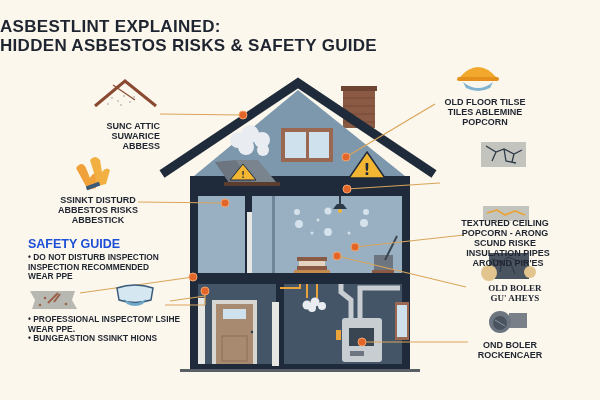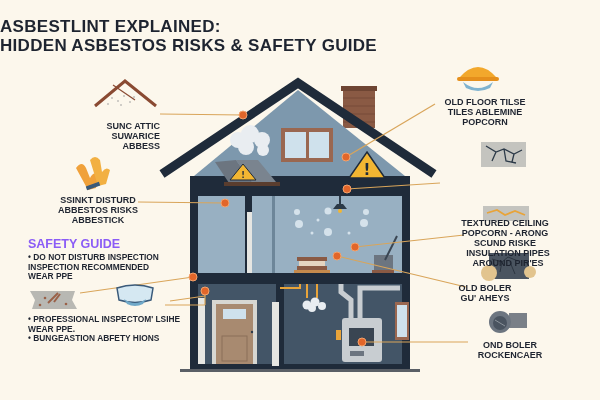--- a/index.html
+++ b/index.html
@@ -1,21 +1,21 @@
 <!DOCTYPE html>
 <html><head>
 <meta charset="utf-8">
 <style>
   html,body{margin:0;padding:0;}
   body{width:600px;height:400px;background:#fcf7ec;position:relative;overflow:hidden;font-family:"Liberation Sans",sans-serif;}
   .title{position:absolute;left:0;width:600px;text-align:left;font-weight:bold;color:#1e2430;letter-spacing:0.3px;}
   .t1{top:17px;font-size:17px;}
   .t2{top:36px;font-size:17px;}
   .lbl{position:absolute;font-weight:bold;font-size:9px;line-height:10px;color:#1e2430;text-align:center;white-space:pre-line;font-family:"Liberation Sans",sans-serif;}
-  .guide-h{position:absolute;left:28px;top:237px;font-weight:bold;font-size:12.5px;color:#8b5cf6;}
+  .guide-h{position:absolute;left:28px;top:237px;font-weight:bold;font-size:12.5px;color:#1d4ed8;}
   .bullet{position:absolute;font-weight:bold;font-size:8.4px;line-height:9.5px;color:#1e2430;white-space:pre-line;}
   svg{position:absolute;left:0;top:0;}
 </style>
 </head>
 <body>
 
 <div class="title t1">ASBESTLINT EXPLAINED:</div>
 <div class="title t2">HIDDEN ASBESTOS RISKS &amp; SAFETY GUIDE</div>
 
 <svg width="600" height="400" viewBox="0 0 600 400">
@@ -235,26 +235,26 @@
 <div class="lbl" style="left:53px;top:195px;width:90px;">SSINKT DISTURD
 ABBESTOS RISKS
 ABBESTICK</div>
 
 <div class="guide-h">SAFETY GUIDE</div>
 <div class="bullet" style="left:28px;top:253px;">• DO NOT DISTURB INSPECTION
   INSPECTION RECOMMENDED
   WEAR PPE</div>
 <div class="bullet" style="left:28px;top:315px;">• PROFESSIONAL INSPECTOM' LSIHE
   WEAR PPE.</div>
-<div class="bullet" style="left:28px;top:334px;">• BUNGEASTION ABFETY HIONS</div>
+<div class="bullet" style="left:28px;top:334px;">• BUNGEASTION SSINKT HIONS</div>
 
 <div class="lbl" style="left:435px;top:97px;width:100px;">OLD FLOOR TILSE
 TILES ABLEMINE
 POPCORN</div>
 <div class="lbl" style="left:455px;top:172px;width:100px;margin-top:46px;">TEXTURED CEILING
 POPCORN - ARONG
 SCUND RISKE</div>
 <div class="lbl" style="left:458px;top:227px;width:100px;margin-top:21px;">INSULATION PIPES
 AROUND PIR'ES</div>
-<div class="lbl" style="left:440px;top:283px;width:90px;">OLD BOLER
+<div class="lbl" style="left:470px;top:283px;width:90px;font-family:Liberation Serif, serif;">OLD BOLER
 GU' AHEYS</div>
 <div class="lbl" style="left:465px;top:340px;width:90px;">OND BOLER
 ROCKENCAER</div>
 
 </body></html>

